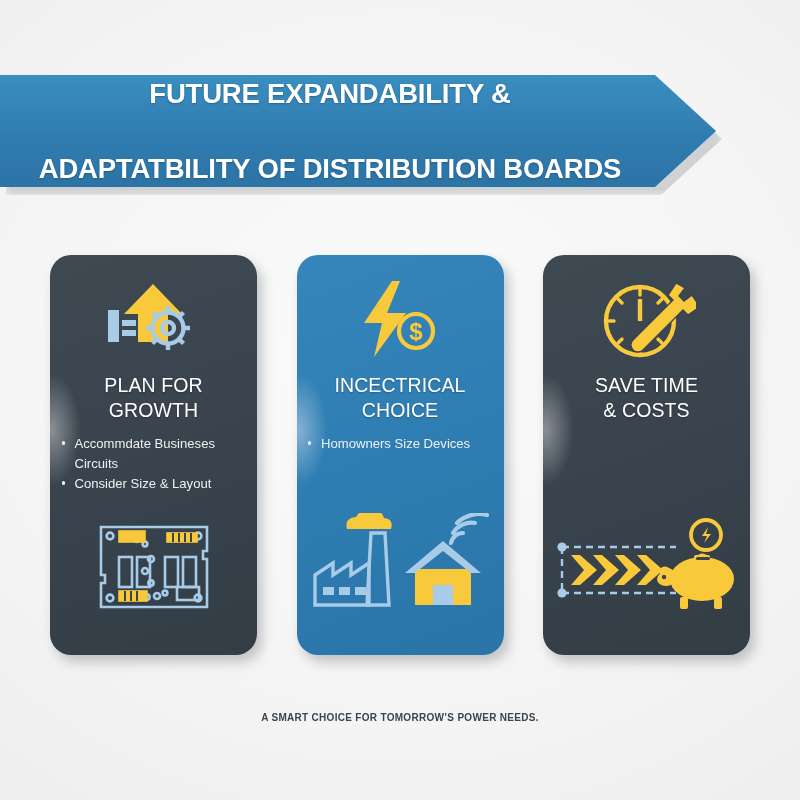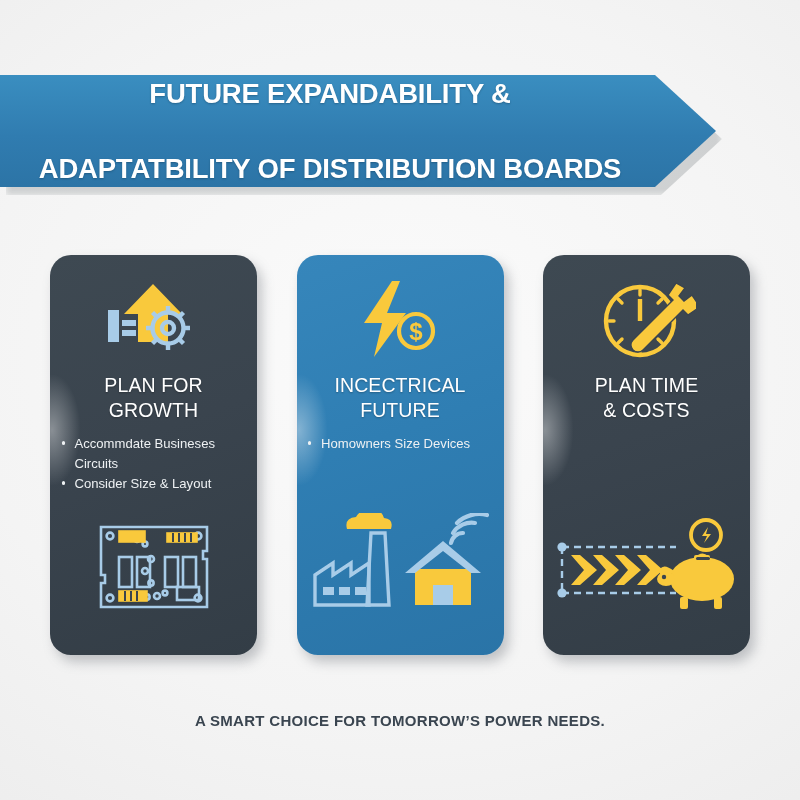--- a/index.html
+++ b/index.html
@@ -169,21 +169,21 @@
   }
 
   
   #footer {
     position: absolute;
     left: 0;
     top: 712px;
     width: 800px;
     text-align: center;
     color: #3a4550;
-    font-size: 15px;
+    font-size: 10px;
     font-weight: bold;
     letter-spacing: 0.3px;
   }
   svg { display: block; }
 </style>
 </head>
 <body>
 
 <div id="banner-wrap">
   <div id="banner-shadow"></div>
@@ -284,21 +284,21 @@
           <path d="M38 2 L10 44 L28 44 L20 78 L52 34 L33 34 L46 2 Z" fill="#f9c93c"></path>
           <g transform="translate(62,52)">
             <circle cx="0" cy="0" r="17" fill="none" stroke="#f9c93c" stroke-width="4.2"></circle>
             <text x="0" y="8.5" text-anchor="middle" font-family="Liberation Sans, sans-serif" font-size="24" font-weight="bold" fill="#f9c93c">$</text>
           </g>
         </svg>
       </div>
 
       <div class="card-title">
         <span>INCECTRICAL</span><br>
-        <span>FUTURE</span>
+        <span>CHOICE</span>
       </div>
 
       <ul class="bullets">
         <li><span class="dot"></span><span>Homowners Size Devices</span></li>
       </ul>
 
       <div class="icon-bottom">
         <svg width="178" height="100" viewBox="0 0 178 100">
 
           <path d="M36 16 q-3 -11 9 -12 q5 -9 15 -5 q10 -4 13 6 q10 1 7 11 z" fill="#f9c93c"></path>
@@ -346,21 +346,21 @@
             <line x1="60" y1="62" x2="64" y2="66"></line>
             <line x1="20" y1="66" x2="24" y2="62"></line>
             <line x1="60" y1="26" x2="64" y2="22"></line>
           </g>
 
           <path d="M78 6 l-8 12 l5 5 l-31 31 l-9 9 a7 7 0 0 0 10 10 l9 -9 l31 -31 l5 5 l12 -8 l-8 -12 l-8 6 l-5 -5 l6 -8 z" fill="#f9c93c" stroke="#3a444e" stroke-width="1.4"></path>
         </svg>
       </div>
 
       <div class="card-title">
-        <span>PLAN TIME</span><br>
+        <span>SAVE TIME</span><br>
         <span>&amp; COSTS</span>
       </div>
 
 
       <div class="icon-bottom">
         <svg width="186" height="96" viewBox="0 0 186 96">
 
           <g stroke="#a8cce8" stroke-width="2.4" fill="none" stroke-dasharray="7 5">
             <line x1="8" y1="30" x2="122" y2="30"></line>
             <line x1="8" y1="76" x2="122" y2="76"></line>

